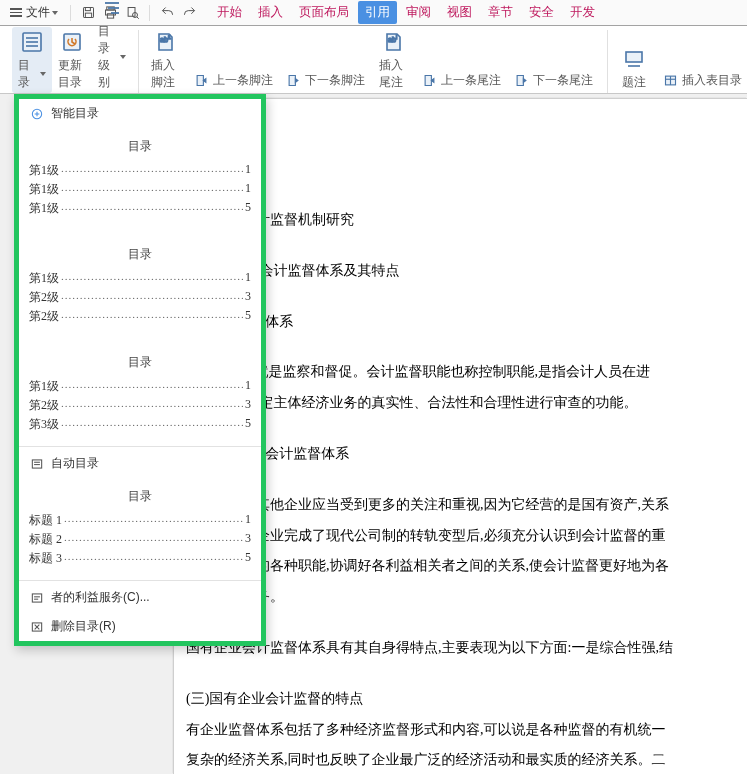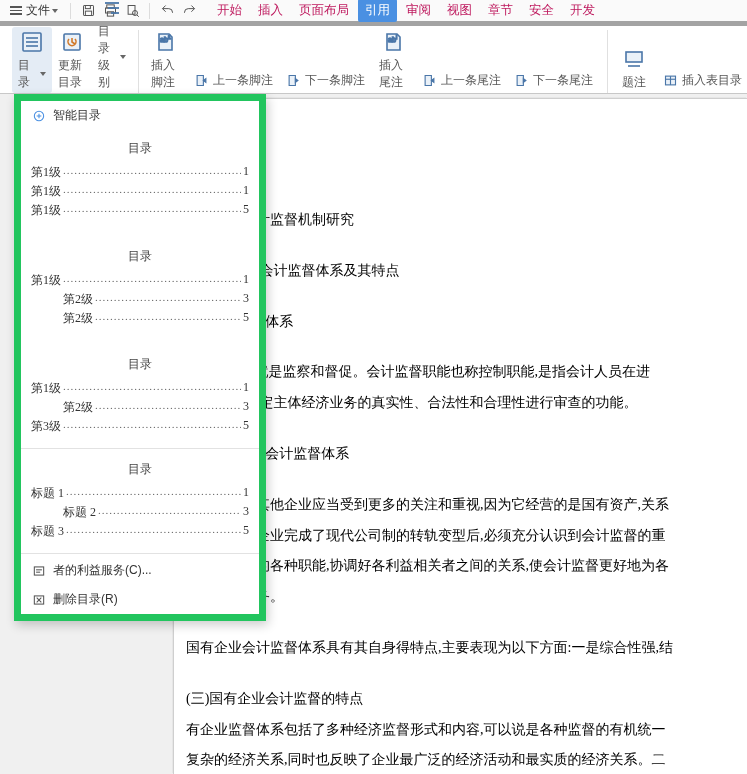--- a/index.html
+++ b/index.html
@@ -11,21 +11,21 @@
     width: 747px;
     height: 774px;
     overflow: hidden;
     color: #333;
   }
   .menubar {
     height: 26px;
     display: flex;
     align-items: center;
     padding: 0 4px;
-    border-bottom: 5px solid #a3a3a3;
+    border-bottom: 1px solid #a3a3a3;
     background: #fafafa;
   }
   .menubar .file-btn {
     display: flex;
     align-items: center;
     padding: 2px 6px;
     border-radius: 3px;
     cursor: pointer;
   }
   .ham { display:inline-flex; flex-direction:column; justify-content:center; gap:2px; width:12px; height:12px; margin-right:4px;}
@@ -102,21 +102,21 @@
   .doc { font-family: "SimSun","Microsoft YaHei"; font-size:14px; color:#000; line-height:2.2;}
   .doc p { margin:0; white-space:nowrap; overflow:hidden;}
   .doc p.sp { margin-top: 20px;}
 
   
   .dropdown {
     position:absolute;
     left: 14px; top: 0;
     width: 252px;
     background:#fff;
-    border:7px solid #22c55e;
+    border:5px solid #22c55e;
     box-shadow: 2px 4px 10px rgba(0,0,0,0.2);
     font-size:12px;
     color:#333;
   }
   .dropdown .dd-item {
     display:flex; align-items:center;
     padding: 6px 10px;
     cursor:pointer;
   }
   .dropdown .dd-item .dicon { width:16px; height:16px; margin-right:6px; display:flex; align-items:center; justify-content:center;}
@@ -135,21 +135,21 @@
   }
   .toc-preview .tp-row .tp-label { white-space:nowrap; }
   .toc-preview .tp-row .dots {
     flex:1; overflow:hidden; position:relative; margin:0 2px; height:12px;
   }
   .toc-preview .tp-row .dots::after {
     content:"...............................................................................";
     position:absolute; left:0; right:0; letter-spacing:1px; color:#666; font-size:11px;
   }
   .toc-preview .tp-row .tp-page { white-space:nowrap; }
-  .indent1 { padding-left: 14px; margin-left: 32px; }
+  .indent1 { padding-left: 14px; }
   .indent2 { padding-left: 28px; }
   .toc-divider { margin-top:8px; }
 </style>
 </head>
 <body>
 
 <div class="menubar">
   <div class="file-btn">
     <span class="ham">
         <span></span>
@@ -438,20 +438,30 @@
           <span class="tp-page">3</span>
         </div>
       <div class="tp-row indent2">
           <span class="tp-label">第3级</span>
           <span class="dots"></span>
           <span class="tp-page">5</span>
         </div>
     </div>
 
     <hr>
+    <div class="dd-item">
+      <div class="dicon">
+          <svg viewBox="0 0 24 24" fill="none" stroke="#555" stroke-width="1.8">
+            <rect x="4" y="5" width="16" height="14"></rect>
+            <line x1="7" y1="9" x2="17" y2="9"></line>
+            <line x1="7" y1="13" x2="17" y2="13"></line>
+          </svg>
+        </div>
+      <span>自动目录</span>
+    </div>
 
     <div class="toc-preview">
       <div class="tp-title">目录</div>
       <div class="tp-row">
           <span class="tp-label">标题 1</span>
           <span class="dots"></span>
           <span class="tp-page">1</span>
         </div>
       <div class="tp-row indent1">
           <span class="tp-label">标题 2</span>

